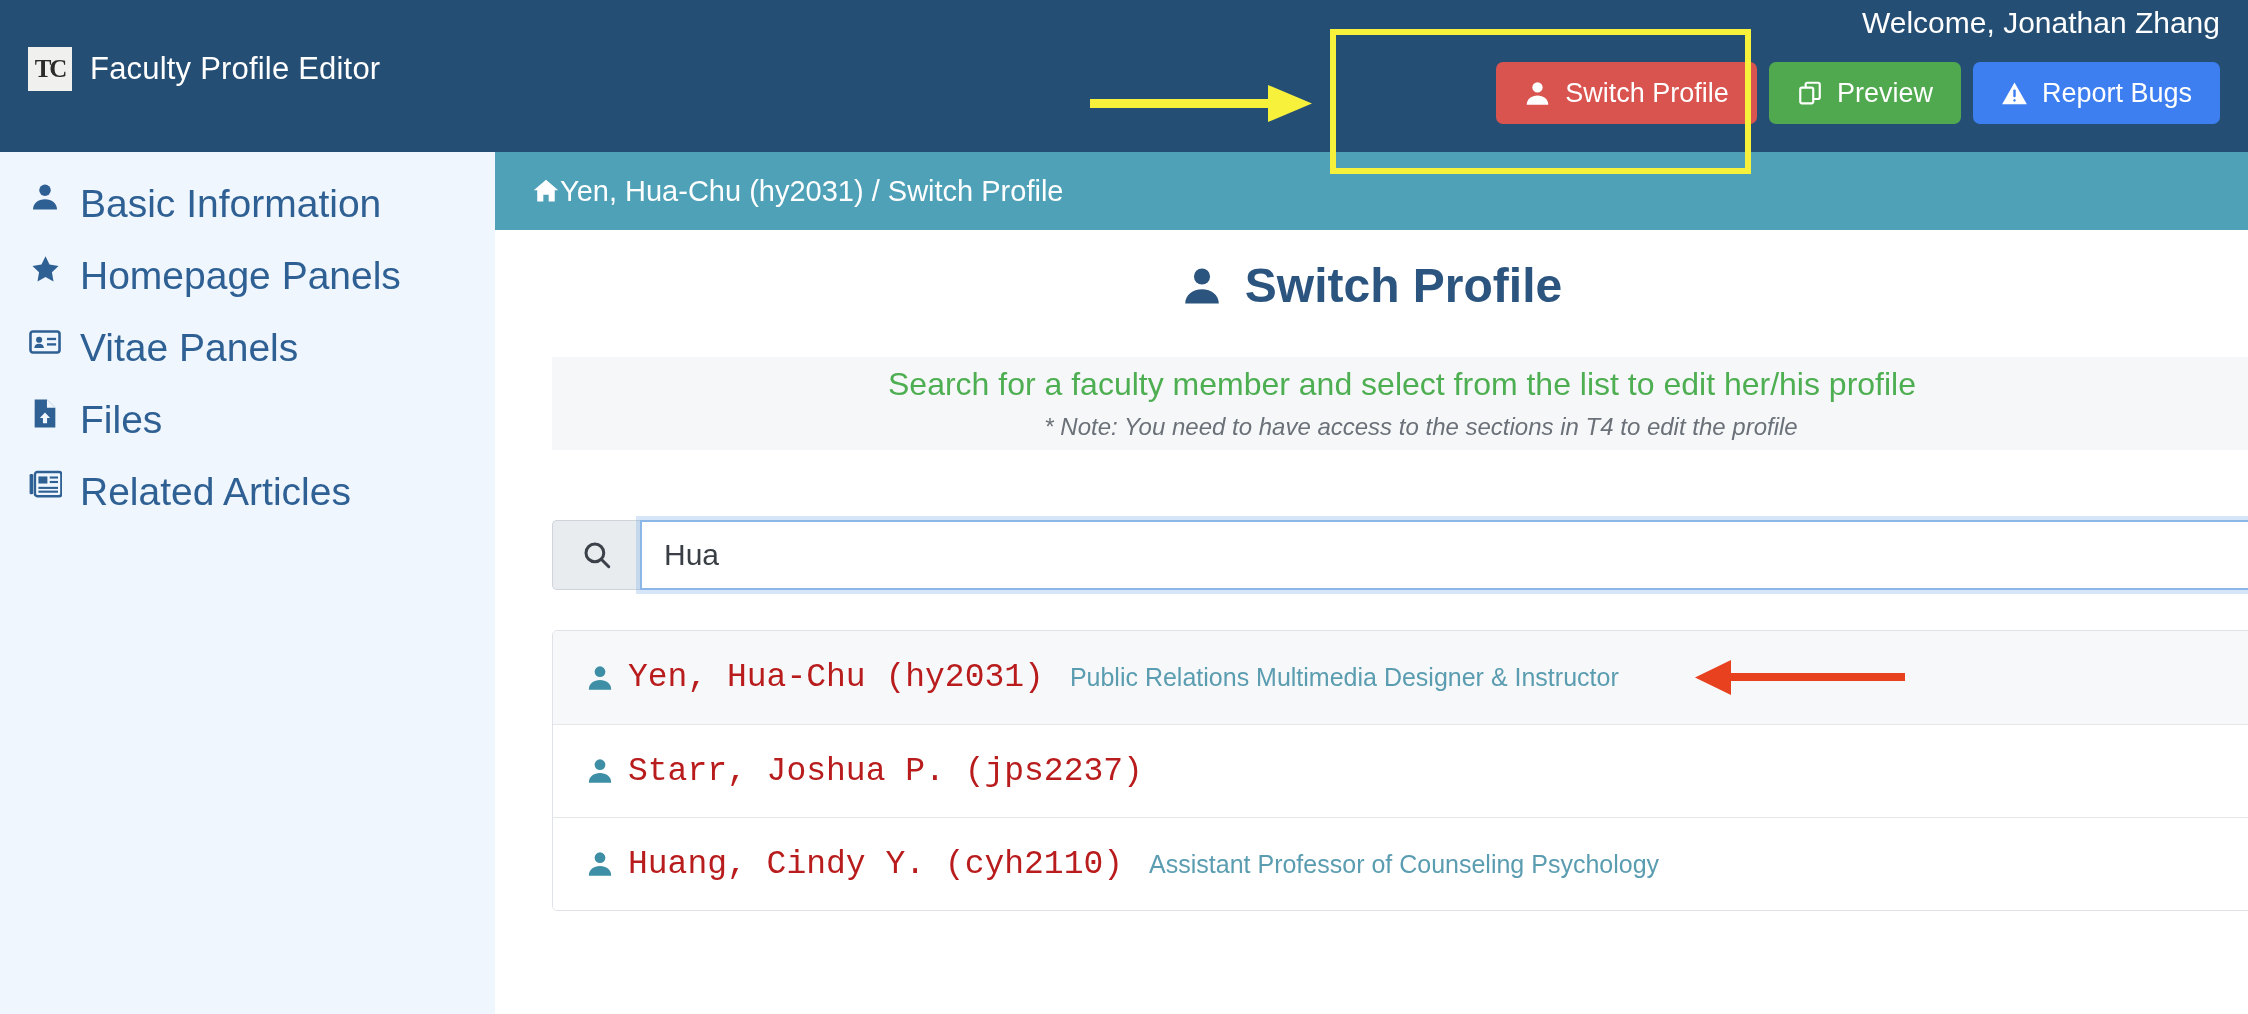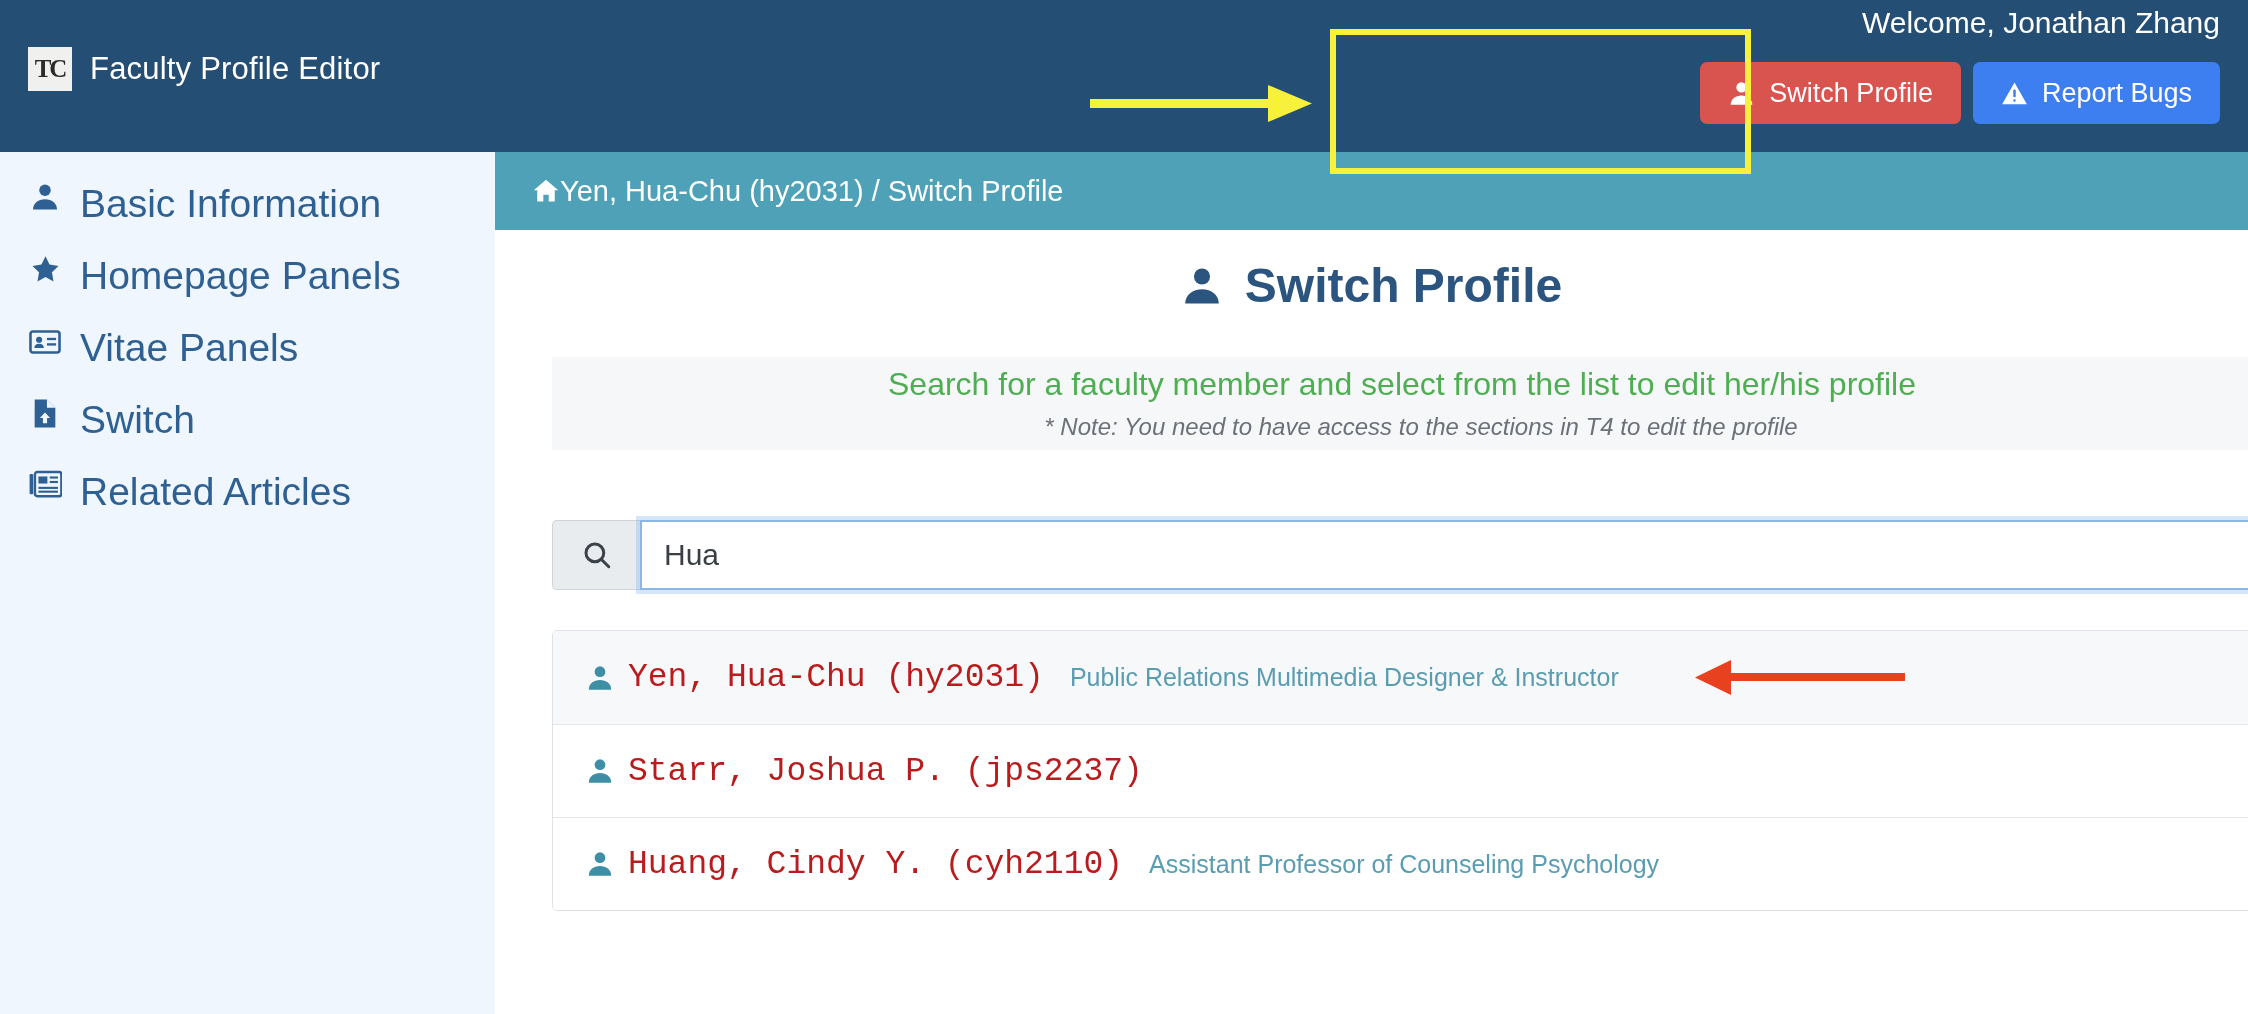--- a/index.html
+++ b/index.html
@@ -156,20 +156,29 @@
       <button class="btn btn-switch">
         <span>
           <svg width="27" height="27" viewBox="0 0 24 24" fill="#fff">
               <circle cx="12" cy="6.6" r="4.6"></circle>
               <path d="M2.4 22c0-5 4.3-8.2 9.6-8.2S21.6 17 21.6 22z"></path>
             </svg>
         </span>
         <span>Switch Profile</span>
       </button>
 
+      <button class="btn btn-preview">
+        <span>
+          <svg width="26" height="26" viewBox="0 0 24 24" fill="none" stroke="#fff" stroke-width="2">
+              <rect x="8" y="2.5" width="13" height="15" rx="1.6"></rect>
+              <rect x="3" y="7" width="12" height="14.5" rx="1.6" fill="#50a94f"></rect>
+            </svg>
+        </span>
+        <span>Preview</span>
+      </button>
 
       <button class="btn btn-report">
         <span>
           <svg width="27" height="27" viewBox="0 0 24 24" fill="#fff">
               <path d="M12 2.2 23 21.6H1z"></path>
               <rect x="10.9" y="8.4" width="2.2" height="7" rx="1" fill="#3d7ef0"></rect>
               <rect x="10.9" y="17" width="2.2" height="2.3" rx="1" fill="#3d7ef0"></rect>
             </svg>
         </span>
         <span>Report Bugs</span>
@@ -211,21 +220,21 @@
     </div>
 
     <div class="side-item">
       <span class="ico">
         <svg width="26" height="31" viewBox="0 0 20 24">
             <path d="M2 1.2h9.5L18 7.6V22.8H2z"></path>
             <path d="M11.5 1.2 18 7.6h-6.5z" fill="#eff6fd"></path>
             <path d="M10 11.2l4 4.3h-2.4v4.1H8.4v-4.1H6z" fill="#eff6fd"></path>
           </svg>
       </span>
-      <span>Switch</span>
+      <span>Files</span>
     </div>
 
     <div class="side-item">
       <span class="ico">
         <svg width="33" height="28" viewBox="0 0 28 22">
             <rect x="0.5" y="2.6" width="3" height="17" rx="1"></rect>
             <rect x="5" y="0.9" width="22.5" height="20.4" rx="2" fill="none" stroke="#2f6094" stroke-width="2.1"></rect>
             <rect x="8" y="4.6" width="7.6" height="6"></rect>
             <rect x="17.6" y="4.6" width="7" height="1.8"></rect>
             <rect x="17.6" y="8.4" width="7" height="1.8"></rect>

